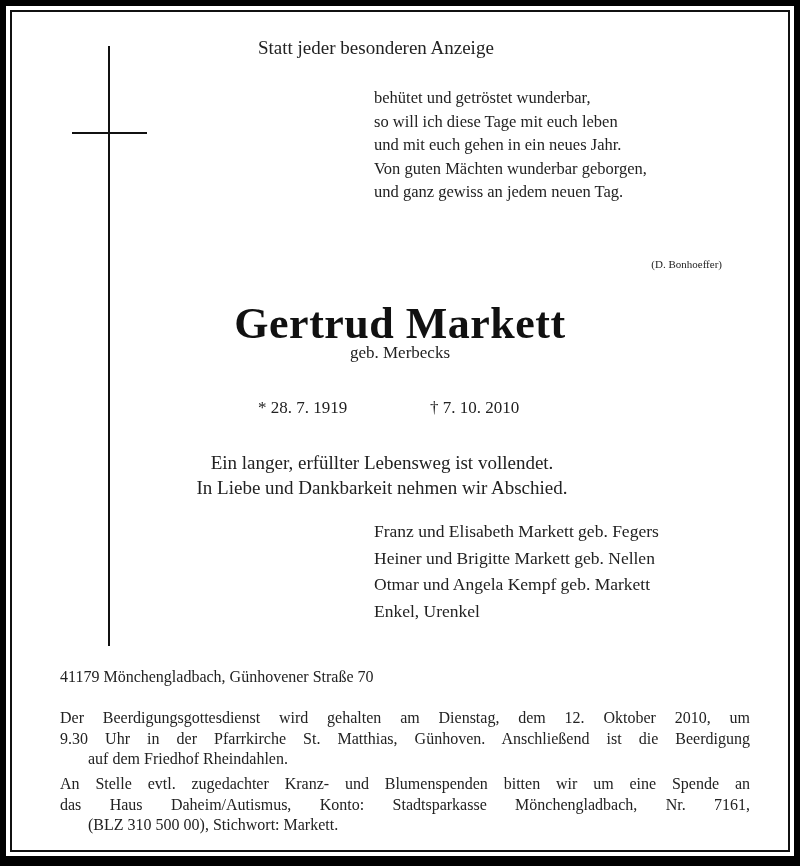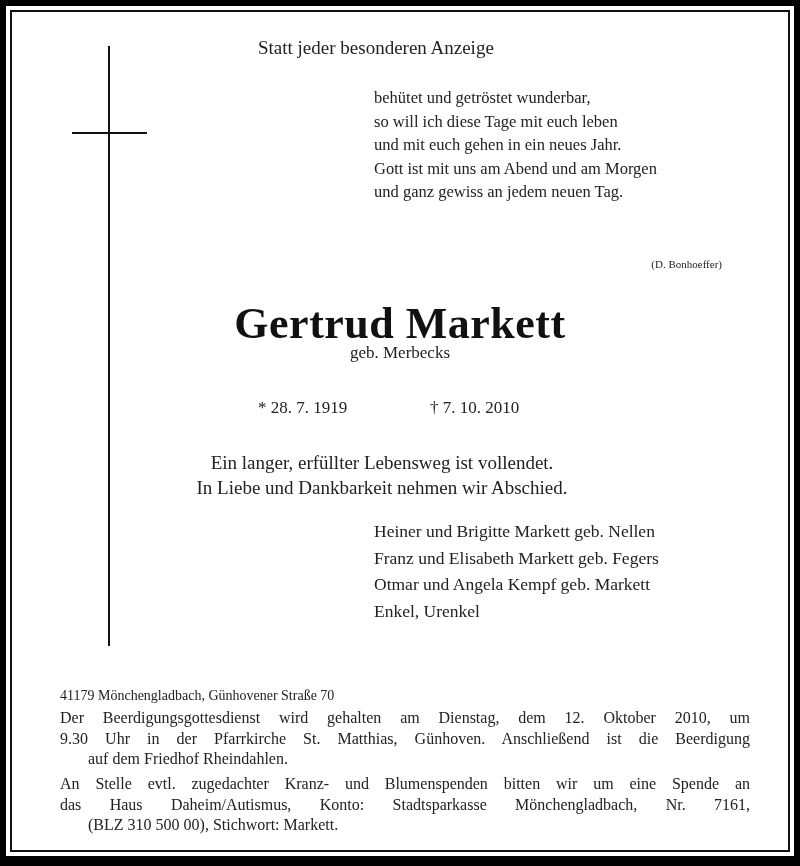--- a/index.html
+++ b/index.html
@@ -20,21 +20,21 @@
   .abs { position: absolute; white-space: nowrap; }
   .heading { left: 258px; top: 37px; font-size: 19px; }
   .poem { left: 374px; top: 86px; font-size: 16.5px; line-height: 23.5px; }
   .poem-author { position: absolute; left: 374px; top: 258px; width: 348px; text-align: right; font-size: 11px; }
   .name { left: 0; width: 800px; text-align: center; top: 298px; font-size: 44px; font-weight: bold; color: #111; letter-spacing: 0.5px; }
   .born-name { left: 0; width: 800px; text-align: center; top: 343px; font-size: 17px; }
   .birth { left: 258px; top: 398px; font-size: 17px; }
   .death { left: 430px; top: 398px; font-size: 17px; }
   .motto { left: 0; width: 764px; text-align: center; top: 450px; font-size: 19px; line-height: 25px; }
   .family { left: 374px; top: 518px; font-size: 17.5px; line-height: 26.5px; }
-  .address { left: 60px; top: 668px; font-size: 14px; margin-top: 20px; }
+  .address { left: 60px; top: 668px; font-size: 16px; }
   .para { left: 60px; width: 690px; font-size: 16px; line-height: 20.5px; white-space: normal; text-align: justify; }
   .para1 { top: 708px; }
   .para2 { top: 774px; }
   .line { display: block; }
   .line.last { text-align-last: left; }
   .para .line { text-align-last: justify; }
   .para .line.last { text-align-last: left; margin-left: 28px; }
 </style>
 </head>
 <body>
@@ -47,38 +47,38 @@
   <div class="cross-v"></div>
   <div class="cross-h"></div>
 </div>
 
 <div class="abs heading">Statt jeder besonderen Anzeige</div>
 
 <div class="abs poem">
   <span class="line">behütet und getröstet wunderbar,</span>
   <span class="line">so will ich diese Tage mit euch leben</span>
   <span class="line">und mit euch gehen in ein neues Jahr.</span>
-  <span class="line">Gott ist mit uns am Abend und am Morgen</span>
+  <span class="line">Von guten Mächten wunderbar geborgen,</span>
   <span class="line">und ganz gewiss an jedem neuen Tag.</span>
 </div>
 <div class="poem-author">(D. Bonhoeffer)</div>
 
 <div class="abs name">Gertrud Markett</div>
 <div class="abs born-name">geb. Merbecks</div>
 <div class="abs birth">* 28. 7. 1919</div>
 <div class="abs death">† 7. 10. 2010</div>
 
 <div class="abs motto">
   <span class="line">Ein langer, erfüllter Lebensweg ist vollendet.</span>
   <span class="line">In Liebe und Dankbarkeit nehmen wir Abschied.</span>
 </div>
 
 <div class="abs family">
+  <span class="line">Franz und Elisabeth Markett geb. Fegers</span>
   <span class="line">Heiner und Brigitte Markett geb. Nellen</span>
-  <span class="line">Franz und Elisabeth Markett geb. Fegers</span>
   <span class="line">Otmar und Angela Kempf geb. Markett</span>
   <span class="line">Enkel, Urenkel</span>
 </div>
 
 <div class="abs address">41179 Mönchengladbach, Günhovener Straße 70</div>
 
 <div class="abs para para1">
   <span class="line">Der Beerdigungsgottesdienst wird gehalten am Dienstag, dem 12. Oktober 2010, um</span>
   <span class="line">9.30 Uhr in der Pfarrkirche St. Matthias, Günhoven. Anschließend ist die Beerdigung</span>
   <span class="line last">auf dem Friedhof Rheindahlen.</span>

